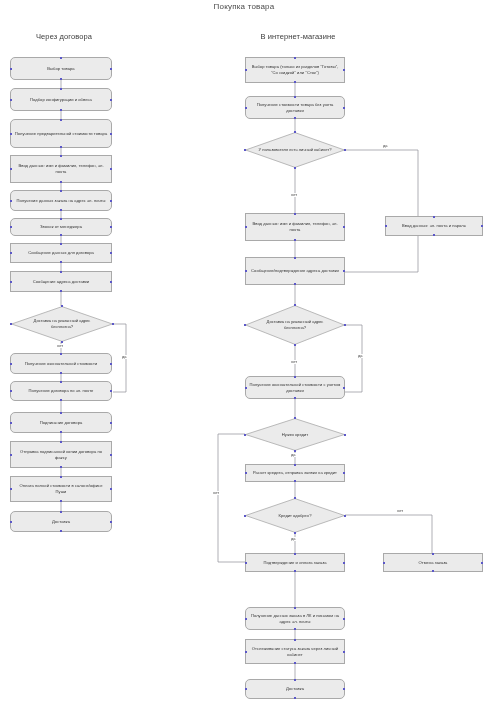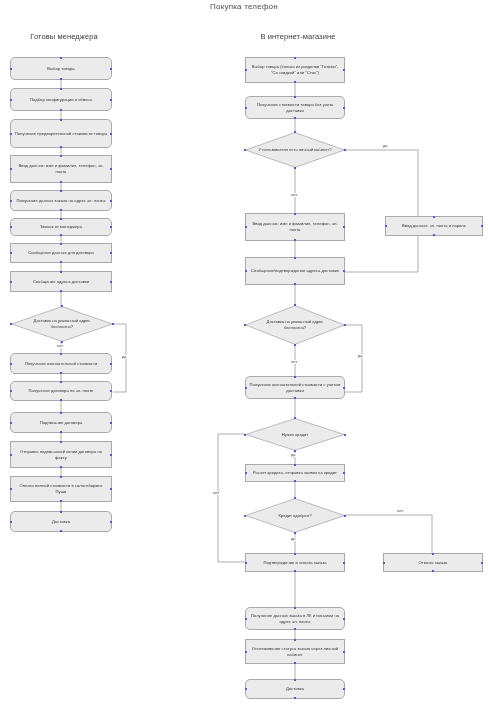--- a/index.html
+++ b/index.html
@@ -122,23 +122,23 @@
     stroke: #8d8d96;
     stroke-width: .7;
     fill: none;
   }
 </style>
 </head>
 <body>
 
 <div id="canvas">
 
-  <div class="title">Покупка телефон</div>
-
-  <div class="colhead" style="left:0px; top:32px; width:128px;">Готовы менеджера</div>
+  <div class="title">Покупка товара</div>
+
+  <div class="colhead" style="left:0px; top:32px; width:128px;">Через договора</div>
   <div class="colhead" style="left:230px; top:32px; width:136px;text-align:center;">В интернет-магазине</div>
 
   <svg class="lines" viewBox="0 0 488 704">
 
     <line x1="61" y1="80" x2="61" y2="88"></line>
     <line x1="61" y1="111" x2="61" y2="119"></line>
     <line x1="61" y1="148" x2="61" y2="155"></line>
     <line x1="61" y1="183" x2="61" y2="190"></line>
     <line x1="61" y1="211" x2="61" y2="218"></line>
     <line x1="61" y1="236" x2="61" y2="243"></line>

